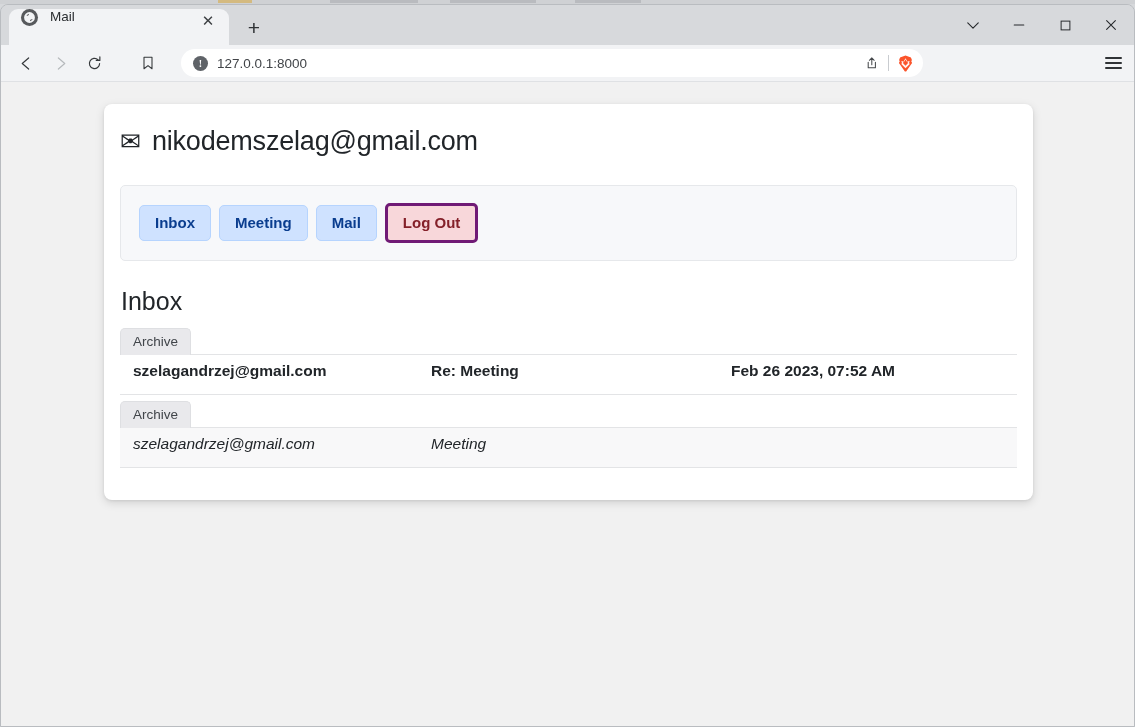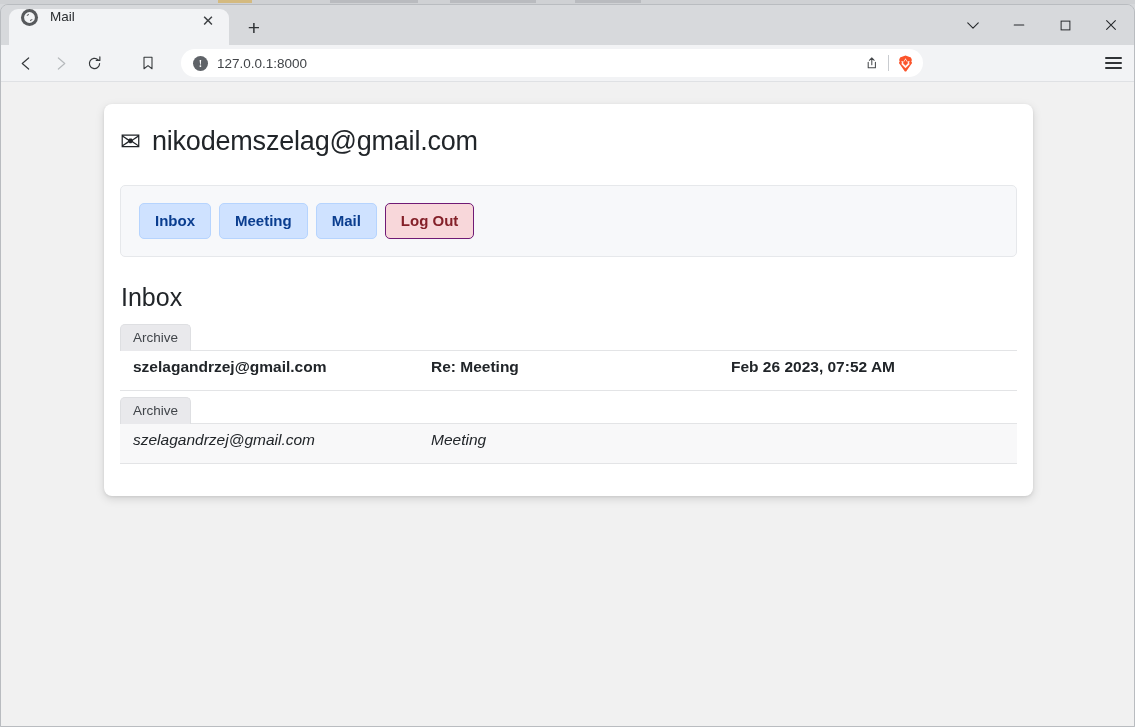--- a/index.html
+++ b/index.html
@@ -148,21 +148,21 @@
     display: flex; gap: 8px; align-items: center;
     margin-bottom: 26px;
   }
   .navbtn {
     font-size: 15px; font-weight: bold;
     padding: 8px 15px; border-radius: 5px;
     background: #cfe2ff; color: #0a3d8f; border: 1px solid #b6d4fe;
     line-height: 1.2; white-space: nowrap;
   }
   .navbtn.danger {
-    background: #f8d7da; color: #842029; border: 1px solid #701a75;
+    background: #f8d7da; color: #842029; border: 3px solid #701a75;
   }
 
   .section-title {
     font-size: 25px; font-weight: 400; color: #212529;
     margin: 0 0 12px 1px;
   }
 
   .maillist { display: flex; flex-direction: column; }
   .mailblock { margin-bottom: 6px; }
   .archive-btn {

